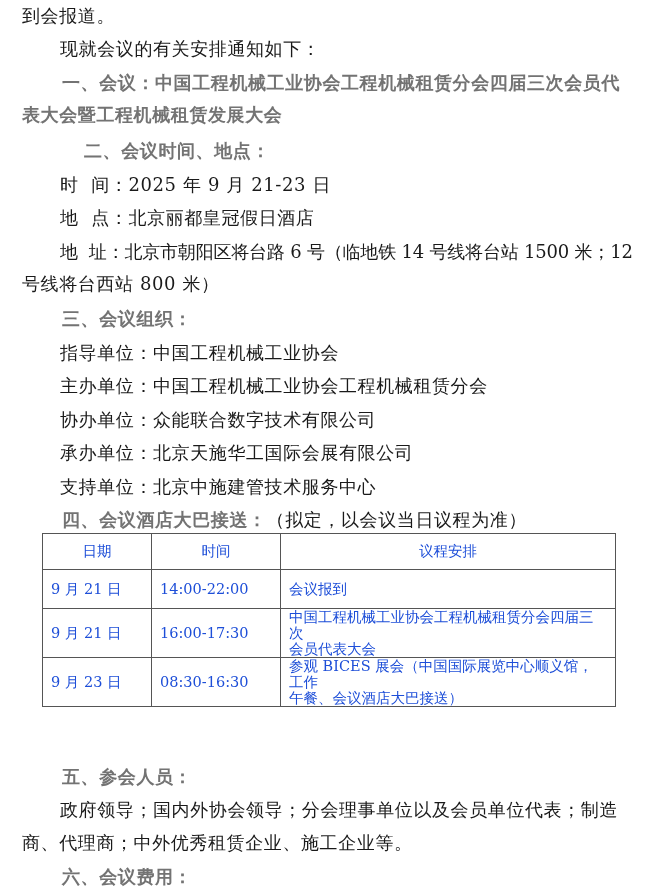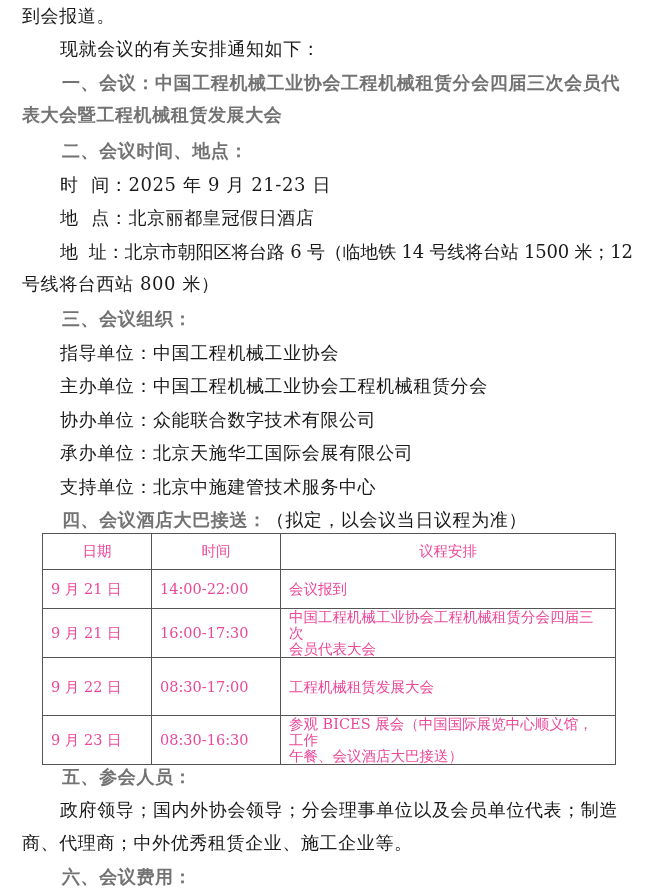--- a/index.html
+++ b/index.html
@@ -32,21 +32,21 @@
     .i2b { left: 62px; }
 
     table.agenda {
       position: absolute;
       left: 42px;
       top: 533px;
       width: 574px;
       border-collapse: collapse;
       font-size: 14.5px;
       font-family: "DejaVu Serif", "Liberation Serif", serif;
-      color: #ec4899;
+      color: #1d4ed8;
     }
     table.agenda td, table.agenda th {
       border: 1.5px solid #555;
       padding: 0 8px;
       vertical-align: middle;
       font-weight: normal;
     }
     table.agenda th {
       text-align: center;
       height: 35px;
@@ -64,21 +64,21 @@
   </style>
 </head>
 <body>
 
 <div class="line i0" style="top:5px;">到会报道。</div>
 <div class="line i2" style="top:38px;">现就会议的有关安排通知如下：</div>
 
 <div class="line i2b bold" style="top:72px;">一、会议：中国工程机械工业协会工程机械租赁分会四届三次会员代</div>
 <div class="line i0 bold" style="top:104px;">表大会暨工程机械租赁发展大会</div>
 
-<div class="line i2b bold" style="top:140px;">二、会议时间、地点：</div>
+<div class="line i2b bold" style="top:140px;margin-left:22px;">二、会议时间、地点：</div>
 <div class="line i2" style="top:174px; white-space:pre;">时  间：2025 年 9 月 21-23 日</div>
 <div class="line i2" style="top:207px; white-space:pre;">地  点：北京丽都皇冠假日酒店</div>
 <div class="line i2" style="top:241px; white-space:pre; letter-spacing:-0.2px;">地  址：北京市朝阳区将台路 6 号（临地铁 14 号线将台站 1500 米；12</div>
 <div class="line i0" style="top:273px;">号线将台西站 800 米）</div>
 
 <div class="line i2b bold" style="top:308px;">三、会议组织：</div>
 <div class="line i2" style="top:342px;">指导单位：中国工程机械工业协会</div>
 <div class="line i2" style="top:375px;">主办单位：中国工程机械工业协会工程机械租赁分会</div>
 <div class="line i2" style="top:409px;">协办单位：众能联合数字技术有限公司</div>
 <div class="line i2" style="top:442px;">承办单位：北京天施华工国际会展有限公司</div>
@@ -105,27 +105,20 @@
       </td>
     </tr>
     <tr class="r2">
       <td>9 月 21 日</td>
       <td>16:00-17:30</td>
       <td>
         <div>中国工程机械工业协会工程机械租赁分会四届三次</div>
         <div>会员代表大会</div>
       </td>
     </tr>
-    <tr class="r3">
-      <td>9 月 22 日</td>
-      <td>08:30-17:00</td>
-      <td>
-        <div>工程机械租赁发展大会</div>
-      </td>
-    </tr>
     <tr class="r4">
       <td>9 月 23 日</td>
       <td>08:30-16:30</td>
       <td>
         <div>参观 BICES 展会（中国国际展览中心顺义馆，工作</div>
         <div>午餐、会议酒店大巴接送）</div>
       </td>
     </tr>
   </tbody>
 </table>

